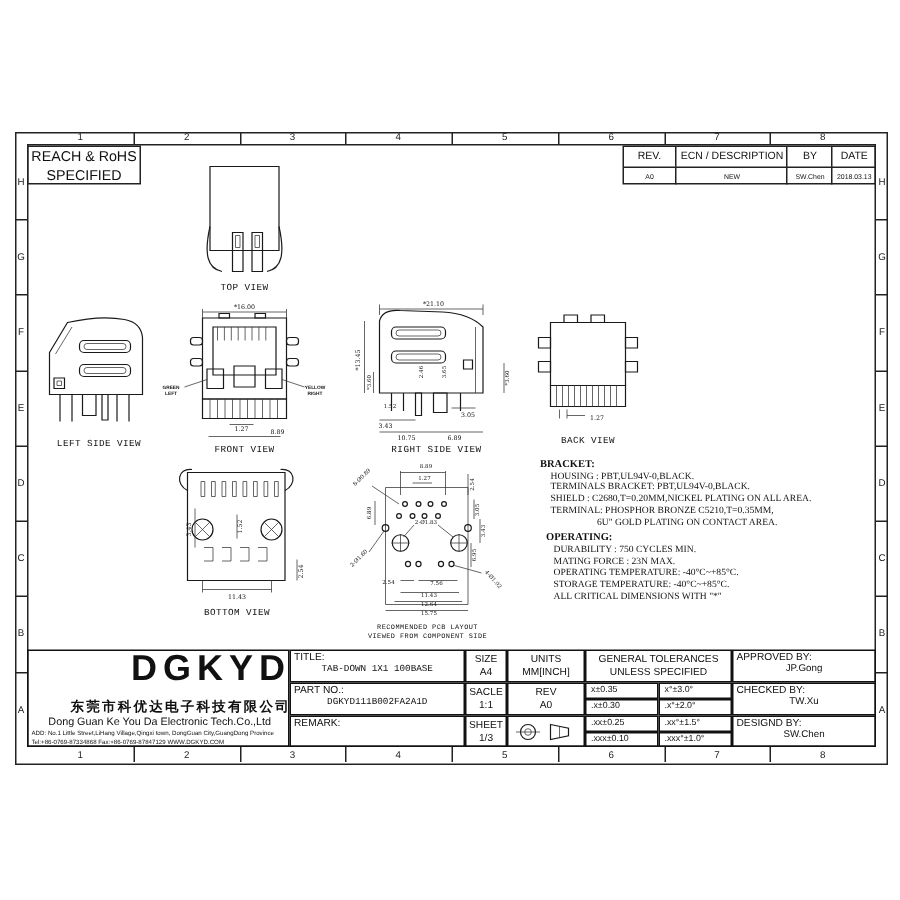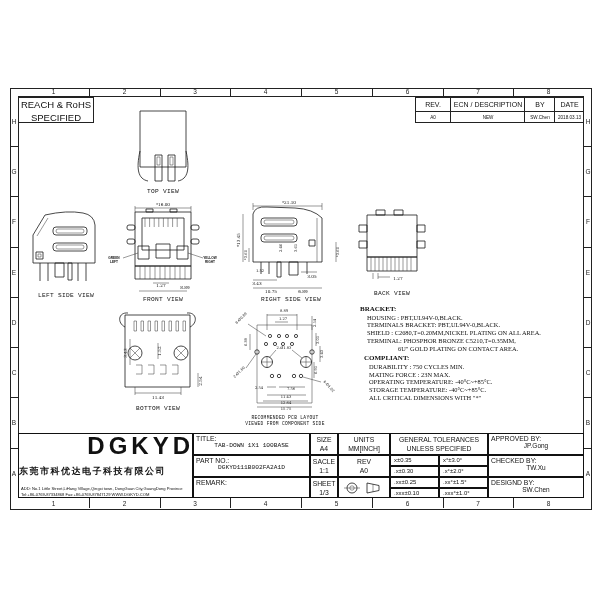--- a/index.html
+++ b/index.html
@@ -355,33 +355,34 @@
   <text class="vlab" style="font-size:4.6px" x="57" y="125" text-anchor="middle">VIEWED FROM COMPONENT SIDE</text>
 </svg>
 
 <div class="notes">
   <div class="t">BRACKET:</div>
   <div class="l">HOUSING : PBT,UL94V-0,BLACK.</div>
   <div class="l">TERMINALS BRACKET: PBT,UL94V-0,BLACK.</div>
   <div class="l">SHIELD : C2680,T=0.20MM,NICKEL PLATING ON ALL AREA.</div>
   <div class="l">TERMINAL: PHOSPHOR BRONZE C5210,T=0.35MM,</div>
   <div class="l5">6U" GOLD PLATING ON CONTACT AREA.</div>
-  <div class="t" style="margin-top:3px;margin-left:4px;">COMPLIANT:</div>
+  <div class="t" style="margin-top:3px;margin-left:4px;">OPERATING:</div>
   <div class="m">DURABILITY : 750 CYCLES MIN.</div>
   <div class="m">MATING FORCE : 23N MAX.</div>
   <div class="m">OPERATING TEMPERATURE: -40°C~+85°C.</div>
   <div class="m">STORAGE TEMPERATURE: -40°C~+85°C.</div>
   <div class="m">ALL CRITICAL DIMENSIONS WITH "*"</div>
 </div>
 
 <div class="abs" style="left:18px;top:433px;width:566px;height:65px;">
 
   <div class="tb-cell" style="left:0;top:0;width:175px;height:65px;">
     <div class="abs" style="left:0;top:-2px;width:175px;text-align:right;font-size:24px;font-weight:bold;letter-spacing:4px;">DGKYD</div>
-    <div class="abs" style="left:0;top:31px;width:175px;text-align:left;font-size:9px;font-weight:bold;letter-spacing:1.5px;white-space:nowrap;overflow:hidden;">东莞市科优达电子科技有限公司</div>
+    <div class="abs" style="left:0;top:31px;width:175px;text-align:right;font-size:9px;font-weight:bold;letter-spacing:1.5px;white-space:nowrap;overflow:hidden;">东莞市科优达电子科技有限公司</div>
+    <div class="abs" style="left:0;top:42px;width:175px;text-align:center;font-size:7.2px;white-space:nowrap;overflow:hidden;">Dong Guan Ke You Da Electronic Tech.Co.,Ltd</div>
     <div class="abs" style="left:2px;top:52px;width:172px;font-size:4.1px;white-space:nowrap;overflow:hidden;">ADD: No.1 Little Street,LiHang Village,Qingxi town, DongGuan City,GuangDong Province</div>
     <div class="abs" style="left:2px;top:58px;width:172px;font-size:4.1px;white-space:nowrap;overflow:hidden;">Tel:+86-0769-87334868  Fax:+86-0769-87847129  WWW.DGKYD.COM</div>
   </div>
 
   <div class="tb-cell" style="left:175px;top:0;width:117px;height:22px;">
     <div class="tb-label">TITLE:</div>
     <div class="tb-val-mono">TAB-DOWN 1X1 100BASE</div>
   </div>
   <div class="tb-cell" style="left:175px;top:22px;width:117px;height:22px;">
     <div class="tb-label">PART NO.:</div>

